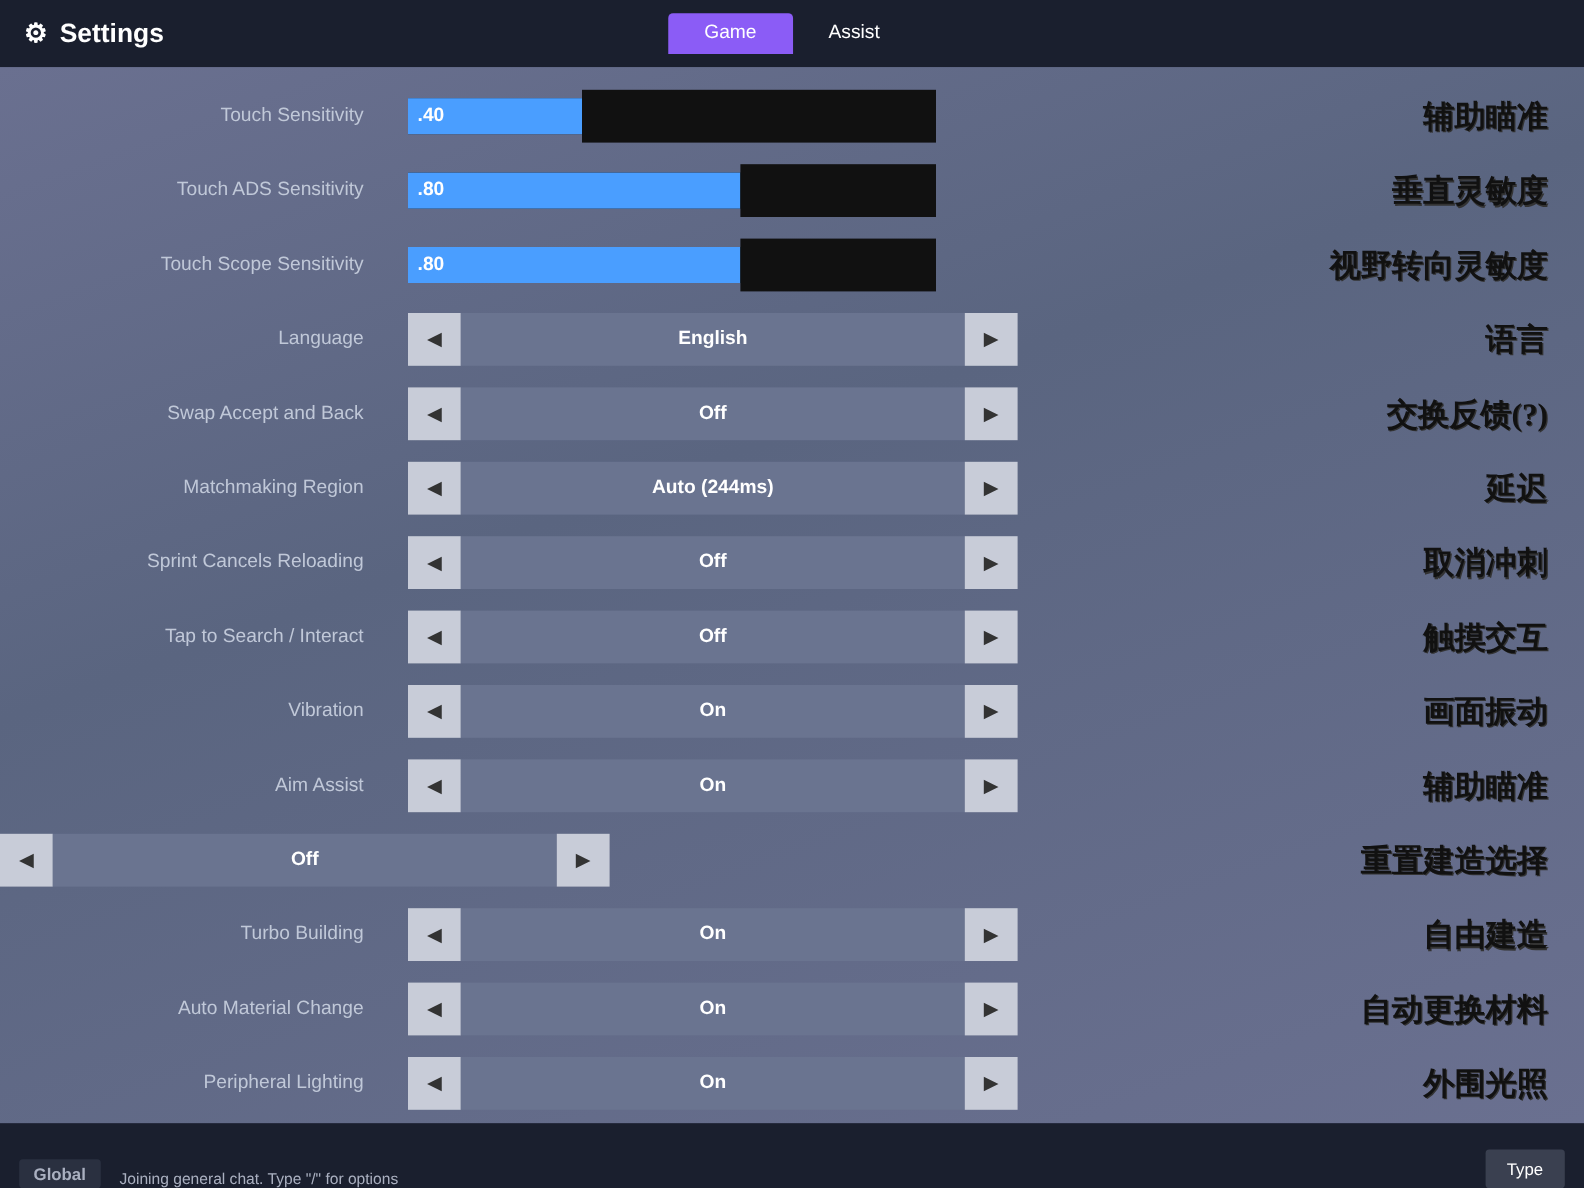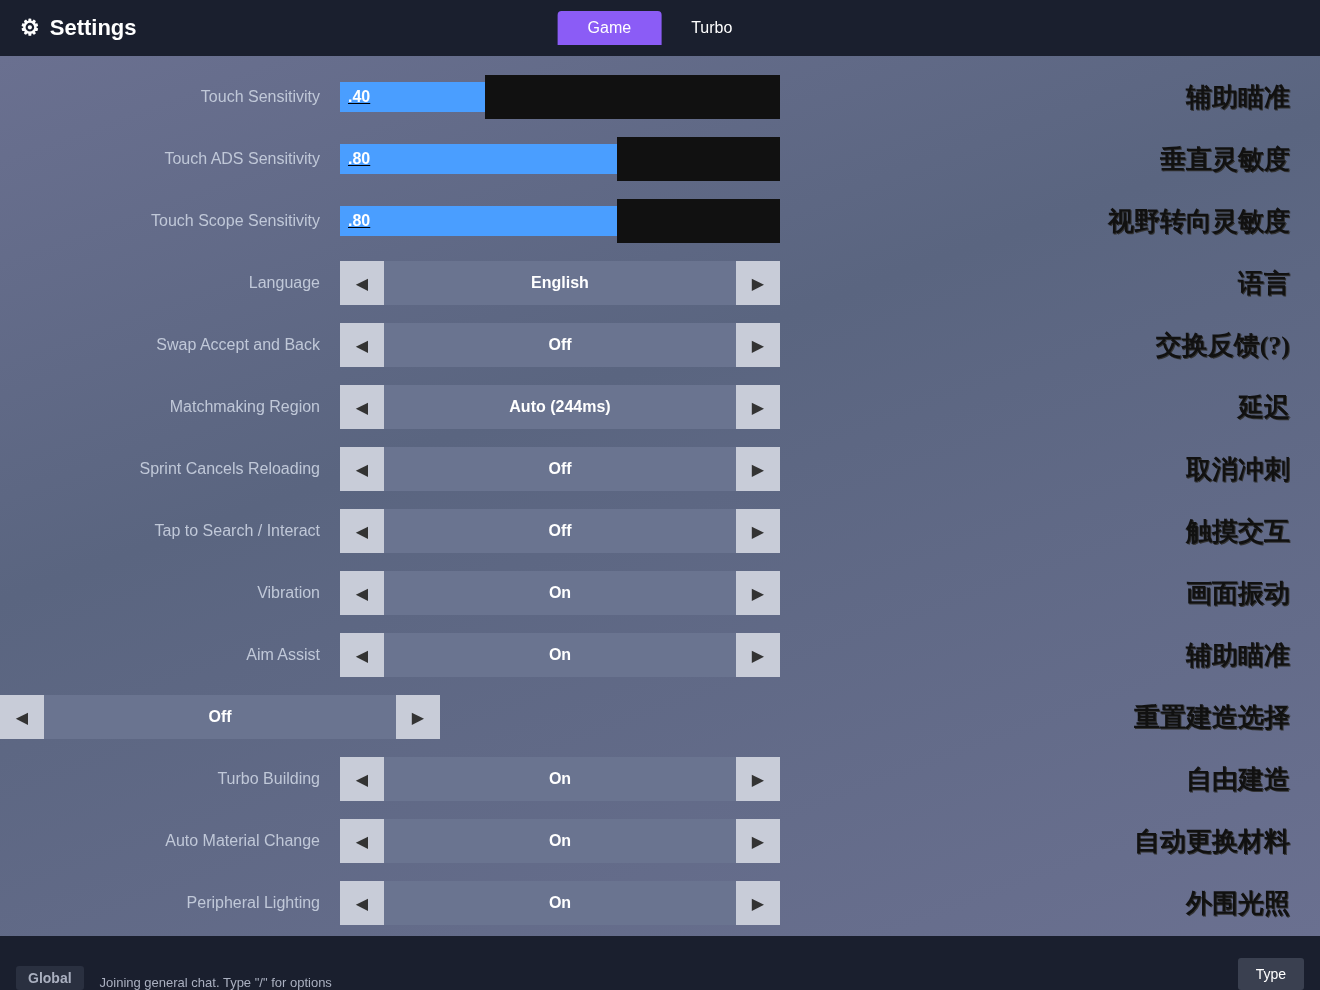--- a/index.html
+++ b/index.html
@@ -67,42 +67,41 @@
       display: flex;
       align-items: center;
       height: 62px;
       padding: 4px 0;
       position: relative;
     }
 
     .setting-label {
       width: 340px;
       text-align: right;
-      padding-right: 20px;
+      padding-right: 37px;
       color: #c0c8d8;
       font-size: 16px;
       font-weight: normal;
     }
 
     
     .slider-container {
       width: 440px;
       height: 44px;
       position: relative;
       display: flex;
       align-items: center;
     }
     .slider-track {
       width: 100%;
       height: 30px;
       background: #111;
       position: relative;
       display: flex;
       align-items: center;
-      text-decoration: underline;
     }
     .slider-fill {
       height: 100%;
       background: #4a9eff;
       display: flex;
       align-items: center;
       padding-left: 8px;
     }
     .slider-value {
       color: white;
@@ -123,21 +122,21 @@
       border: none;
       cursor: pointer;
       display: flex;
       align-items: center;
       justify-content: center;
       font-size: 16px;
       color: #333;
       flex-shrink: 0;
     }
     .selector-value {
-      width: 352px;
+      width: 420px;
       height: 44px;
       background: #6a7490;
       display: flex;
       align-items: center;
       justify-content: center;
       color: white;
       font-size: 16px;
       font-weight: bold;
     }
 
@@ -196,21 +195,21 @@
 </head>
 <body>
 
 <div class="header">
   <div class="header-title">
     <span class="gear-icon">⚙</span>
     <span>Settings</span>
   </div>
   <div class="header-tabs">
     <div class="header-tab active">Game</div>
-    <div class="header-tab">Turbo</div>
+    <div class="header-tab">Assist</div>
   </div>
 </div>
 
 <div class="main-content">
 
   <div id="slider-rows">
       <div class="settings-row">
     <div class="setting-label">Touch Sensitivity</div>
     <div class="slider-container">
       <div class="slider-track">

